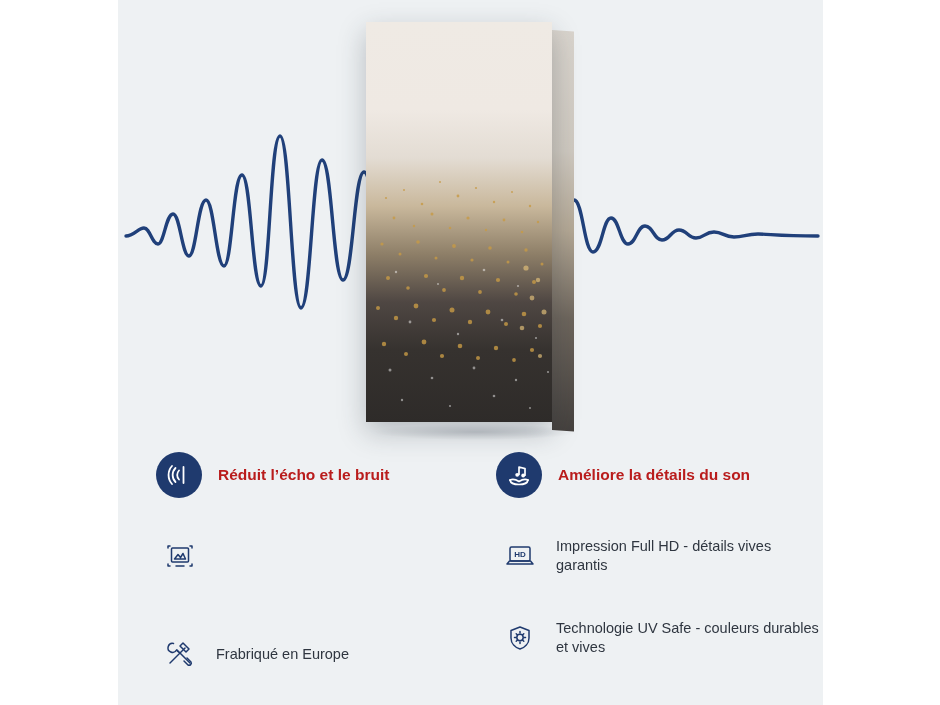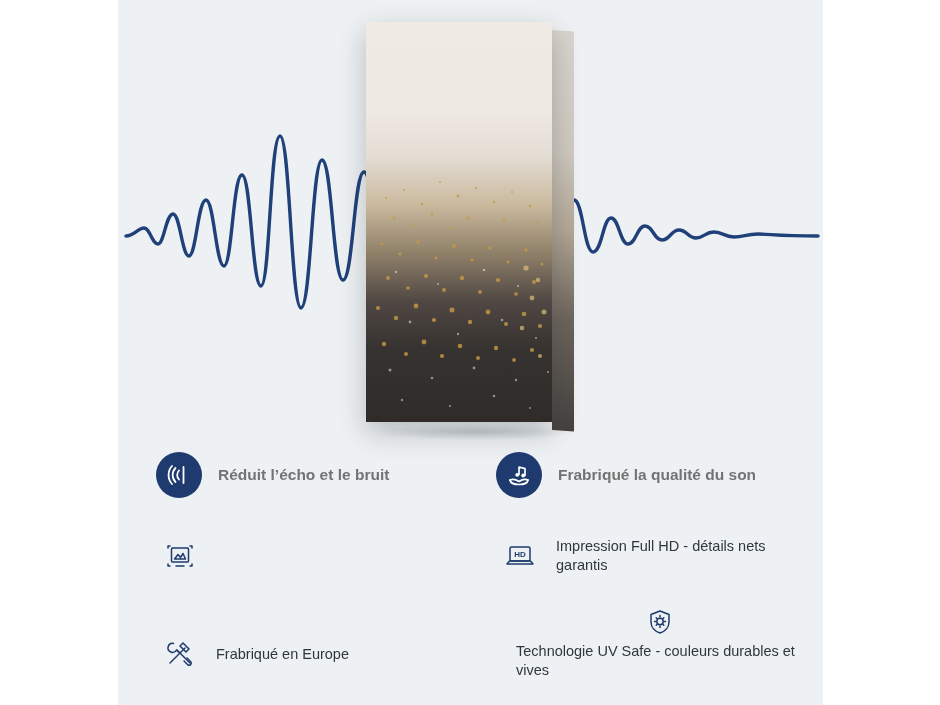--- a/index.html
+++ b/index.html
@@ -143,34 +143,34 @@
     justify-content: center;
   }
   .feat .txt {
     margin-left: 16px;
     color: #2a2f36;
     line-height: 1.28;
   }
   .feat.primary .txt {
     font-size: 15.5px;
     font-weight: bold;
-    color: #737373;
+    color: #b91c1c;
   }
   .feat.secondary .txt {
     font-size: 14.5px;
     font-weight: normal;
     color: #2f3640;
   }
   
   #feat-echo   { left: 38px;  top: 12px;  width: 300px; }
   #feat-sound  { left: 378px; top: 12px;  width: 320px; }
   #feat-deco   { left: 42px;  top: 96px;  width: 300px; }
   #feat-hd     { left: 382px; top: 96px;  width: 310px; }
   #feat-europe { left: 42px;  top: 194px; width: 300px; }
-  #feat-uv     { left: 382px; top: 162px; width: 320px; flex-direction: column; }
+  #feat-uv     { left: 382px; top: 178px; width: 320px; }
 </style>
 </head>
 <body>
 
 <div id="stage">
 
   <div class="gutter left"></div>
   <div class="gutter right"></div>
 
   <div id="scene">
@@ -317,21 +317,21 @@
           <div class="circle-ico">
             <svg width="26" height="26" viewBox="0 0 26 26" fill="none" stroke="#ffffff" stroke-width="1.7" stroke-linecap="round" stroke-linejoin="round">
               <path d="M13 5 L19 6.6 M13 5 L13 12.5 M19 6.6 L19 13.2"></path>
               <circle cx="11.2" cy="12.8" r="1.9" fill="#ffffff" stroke="none"></circle>
               <circle cx="17.2" cy="13.5" r="1.9" fill="#ffffff" stroke="none"></circle>
               <path d="M4 18 C7 16.5, 10 17.5, 13 19.5 C16 17.5, 19 16.5, 22 18"></path>
               <path d="M4 18 C4.5 21, 8 22.5, 13 22.5 C18 22.5, 21.5 21, 22 18"></path>
             </svg>
           </div>
         </div>
-        <div class="txt">Frabriqué la qualité du son</div>
+        <div class="txt">Améliore la détails du son</div>
       </div>
 
       <div class="feat secondary" id="feat-deco">
         <div class="ico">
           <div class="line-ico">
             <svg width="34" height="34" viewBox="0 0 34 34" fill="none" stroke="#1f3a6e" stroke-width="1.5" stroke-linecap="round" stroke-linejoin="round">
               <rect x="8.5" y="9" width="17" height="14" rx="1"></rect>
               <path d="M11.5 20 L15 15.5 L17.5 18.5 L20 14.5 L22.5 20 Z"></path>
               <path d="M5 7 L7 7 M5 7 L5 9 M29 7 L27 7 M29 7 L29 9 M5 27 L7 27 M5 27 L5 25 M29 27 L27 27 M29 27 L29 25"></path>
               <path d="M13 27 L21 27"></path>
@@ -343,21 +343,21 @@
       <div class="feat secondary" id="feat-hd">
         <div class="ico">
           <div class="line-ico">
             <svg width="34" height="34" viewBox="0 0 34 34" fill="none" stroke="#1f3a6e" stroke-width="1.5" stroke-linecap="round" stroke-linejoin="round">
               <rect x="7" y="8" width="20" height="14" rx="1.5"></rect>
               <path d="M4 25 L30 25 L27.5 22 L6.5 22 Z"></path>
               <text x="17" y="18" font-family="Liberation Sans, sans-serif" font-size="8" font-weight="bold" fill="#1f3a6e" stroke="none" text-anchor="middle">HD</text>
             </svg>
           </div>
         </div>
-        <div class="txt">Impression Full HD - détails nets garantis</div>
+        <div class="txt">Impression Full HD - détails vives garantis</div>
       </div>
 
       <div class="feat secondary" id="feat-europe">
         <div class="ico">
           <div class="line-ico">
             <svg width="34" height="34" viewBox="0 0 34 34" fill="none" stroke="#1f3a6e" stroke-width="1.5" stroke-linecap="round" stroke-linejoin="round">
               <path d="M7 26 L22 11"></path>
               <path d="M20 6 L26 12 L23 15 L17 9 Z"></path>
               <path d="M27 26 L14 13"></path>
               <path d="M10.5 6.5 A4.5 4.5 0 1 0 13.5 13 L15.5 15"></path>

